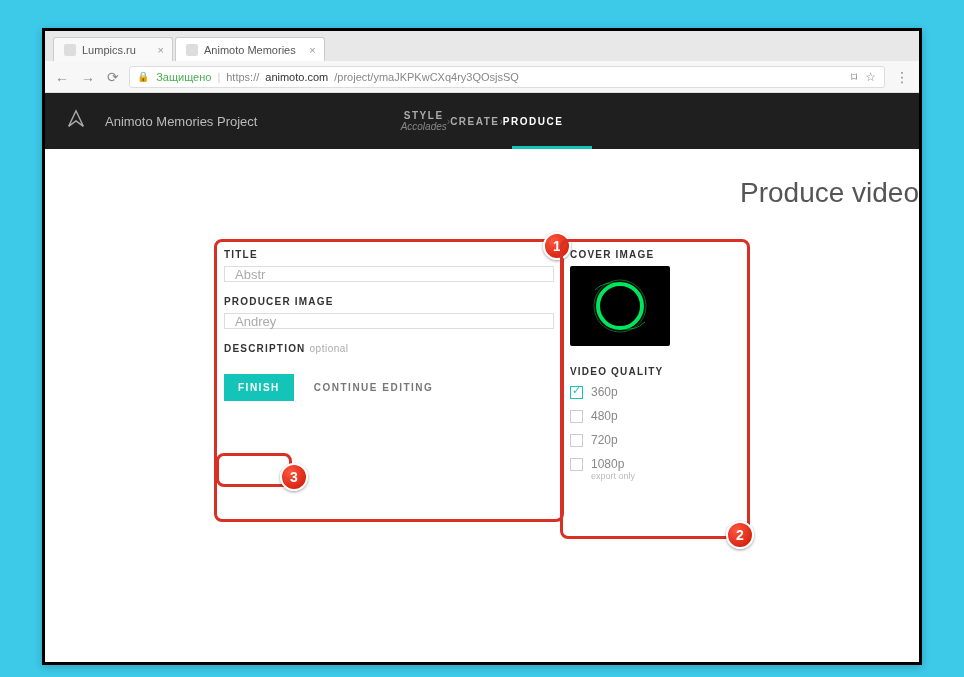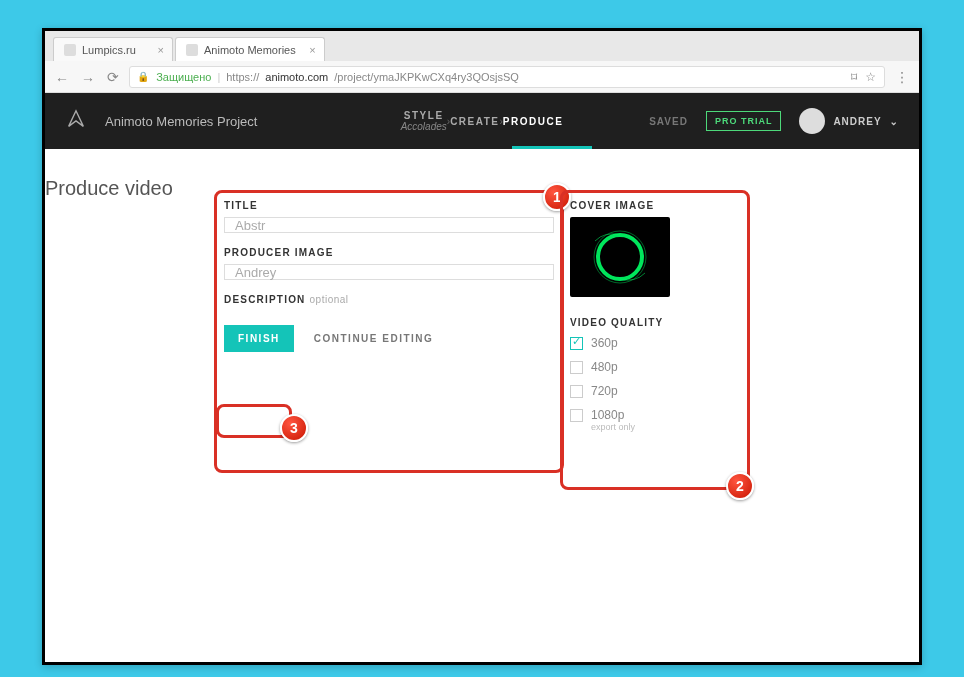--- a/index.html
+++ b/index.html
@@ -34,21 +34,21 @@
 .step.active .lbl { color: #fff; }
 .step-sep { color: #666; font-size: 10px; }
 .app-header-right { margin-left: auto; display: flex; align-items: center; gap: 18px; }
 .saved { font-size: 10px; letter-spacing: 1px; color: #777; font-weight: 700; }
 .pro-trial { border: 1px solid #4dd97a; color: #4dd97a; font-size: 9px; letter-spacing: 1px; padding: 4px 8px; font-weight: 700; }
 .user { display: flex; align-items: center; gap: 8px; font-size: 10px; letter-spacing: 1px; color: #ccc; font-weight: 700; }
 .avatar { width: 26px; height: 26px; border-radius: 50%; background: #ddd; }
 .active-underline { position: absolute; bottom: 0; height: 3px; background: #14c4b8; width: 80px; left: 50%; transform: translateX(30px); }
 
 .content { flex: 1; background: #fff; overflow: auto; padding: 28px 0; }
-.page-title { text-align: left; font-size: 20px; font-weight: 300; color: #555; }
+.page-title { text-align: right; font-size: 28px; font-weight: 300; color: #555; margin-bottom: 40px; }
 
 .form-area { display: flex; justify-content: center; gap: 16px; padding: 0 40px; }
 .left-panel { width: 330px; position: relative; }
 .right-panel { width: 170px; position: relative; }
 
 .field-group { margin-bottom: 14px; }
 .field-label { font-size: 10px; font-weight: 700; letter-spacing: 1.2px; color: #333; margin-bottom: 6px; }
 .field-label .opt { font-weight: 400; color: #aaa; text-transform: none; letter-spacing: 0.5px; }
 .input-box { width: 100%; height: 16px; border: 1px solid #ddd; background: #fff; padding: 0 10px; font-size: 13px; color: #aaa; display: flex; align-items: center; }
 .textarea-box { height: 40px; align-items: flex-start; padding-top: 6px; }
@@ -131,29 +131,20 @@
       <div class="step">
         <div class="lbl">CREATE</div>
       </div>
       <span class="step-sep">›</span>
       <div class="step active">
         <div class="lbl">PRODUCE</div>
       </div>
     </div>
     <div class="active-underline"></div>
 
-    <div class="app-header-right">
-      <span class="saved">SAVED</span>
-      <span class="pro-trial">PRO TRIAL</span>
-      <div class="user">
-        <span class="avatar"></span>
-        <span>ANDREY</span>
-        <span>⌄</span>
-      </div>
-    </div>
   </div>
 
   <div class="content">
     <h1 class="page-title">Produce video</h1>
 
     <div class="form-area">
       <div class="left-panel">
         <div class="field-group">
           <div class="field-label">TITLE</div>
           <div class="input-box">

